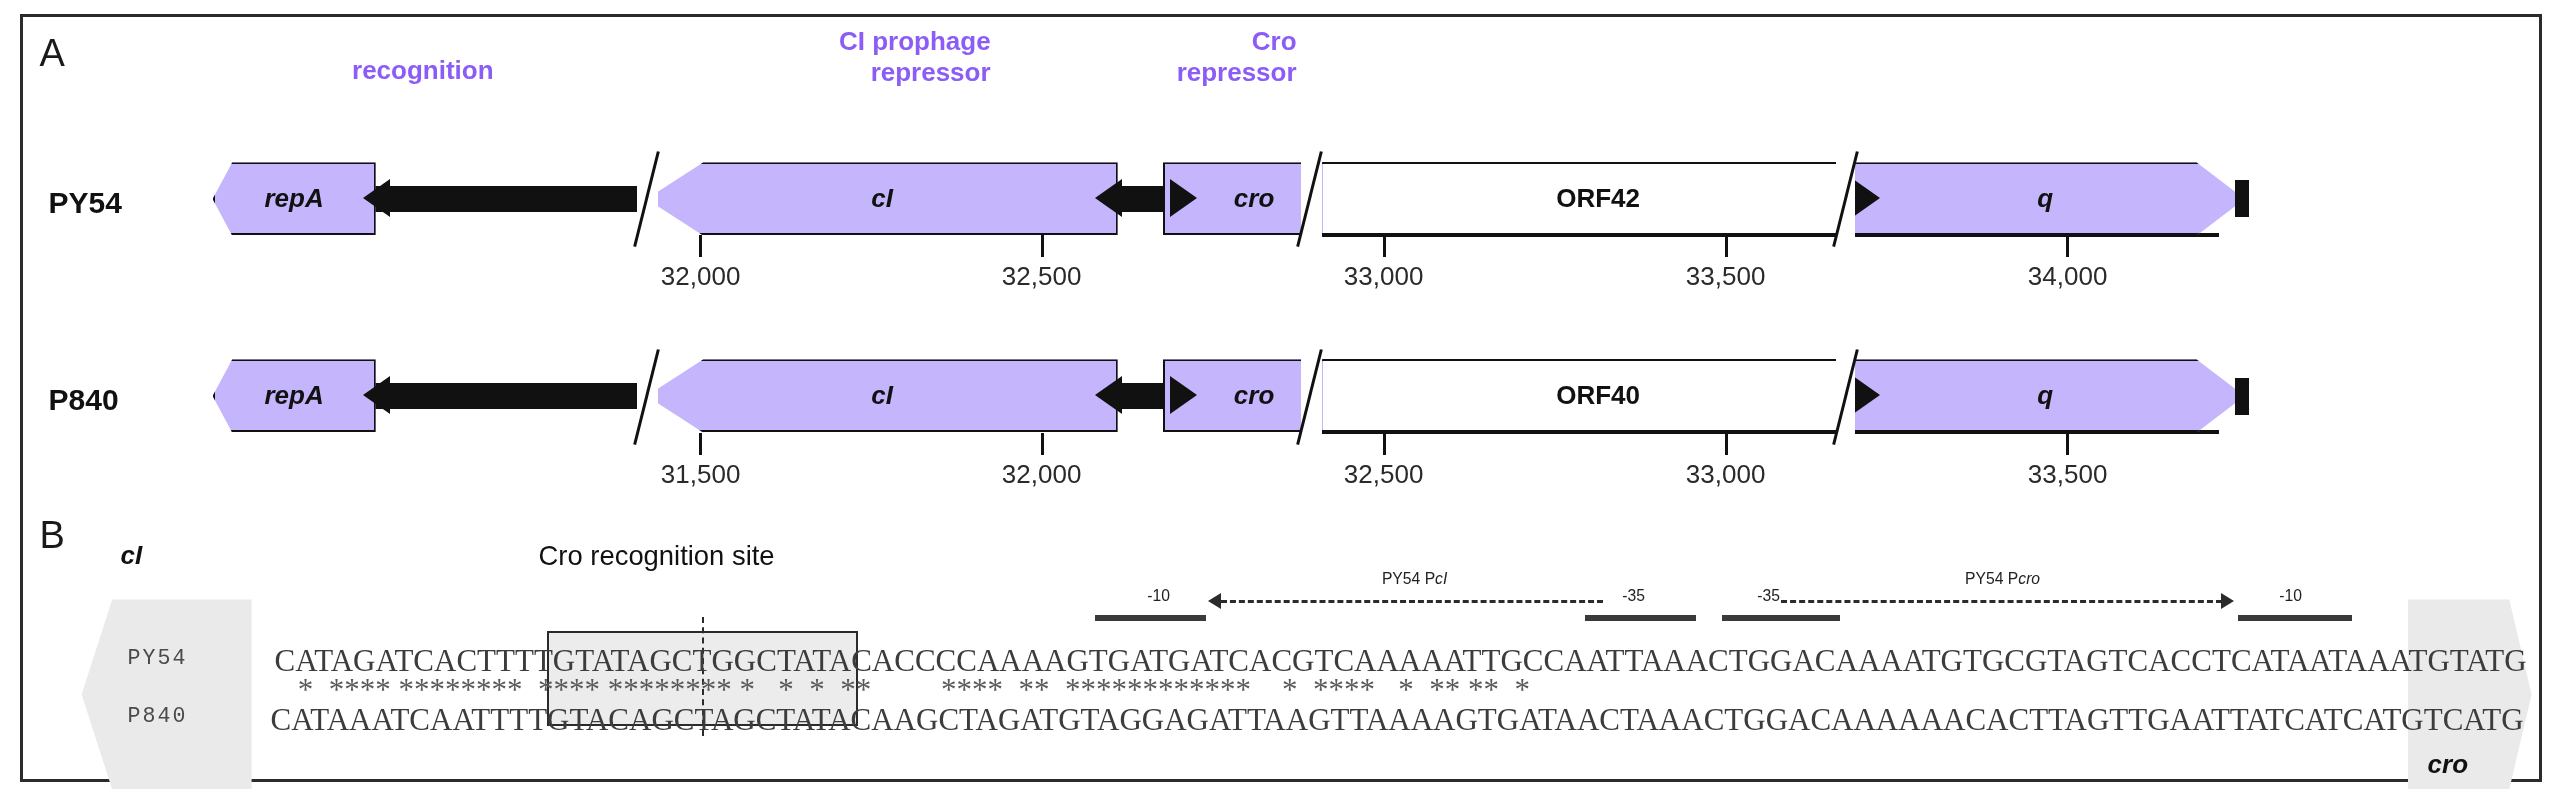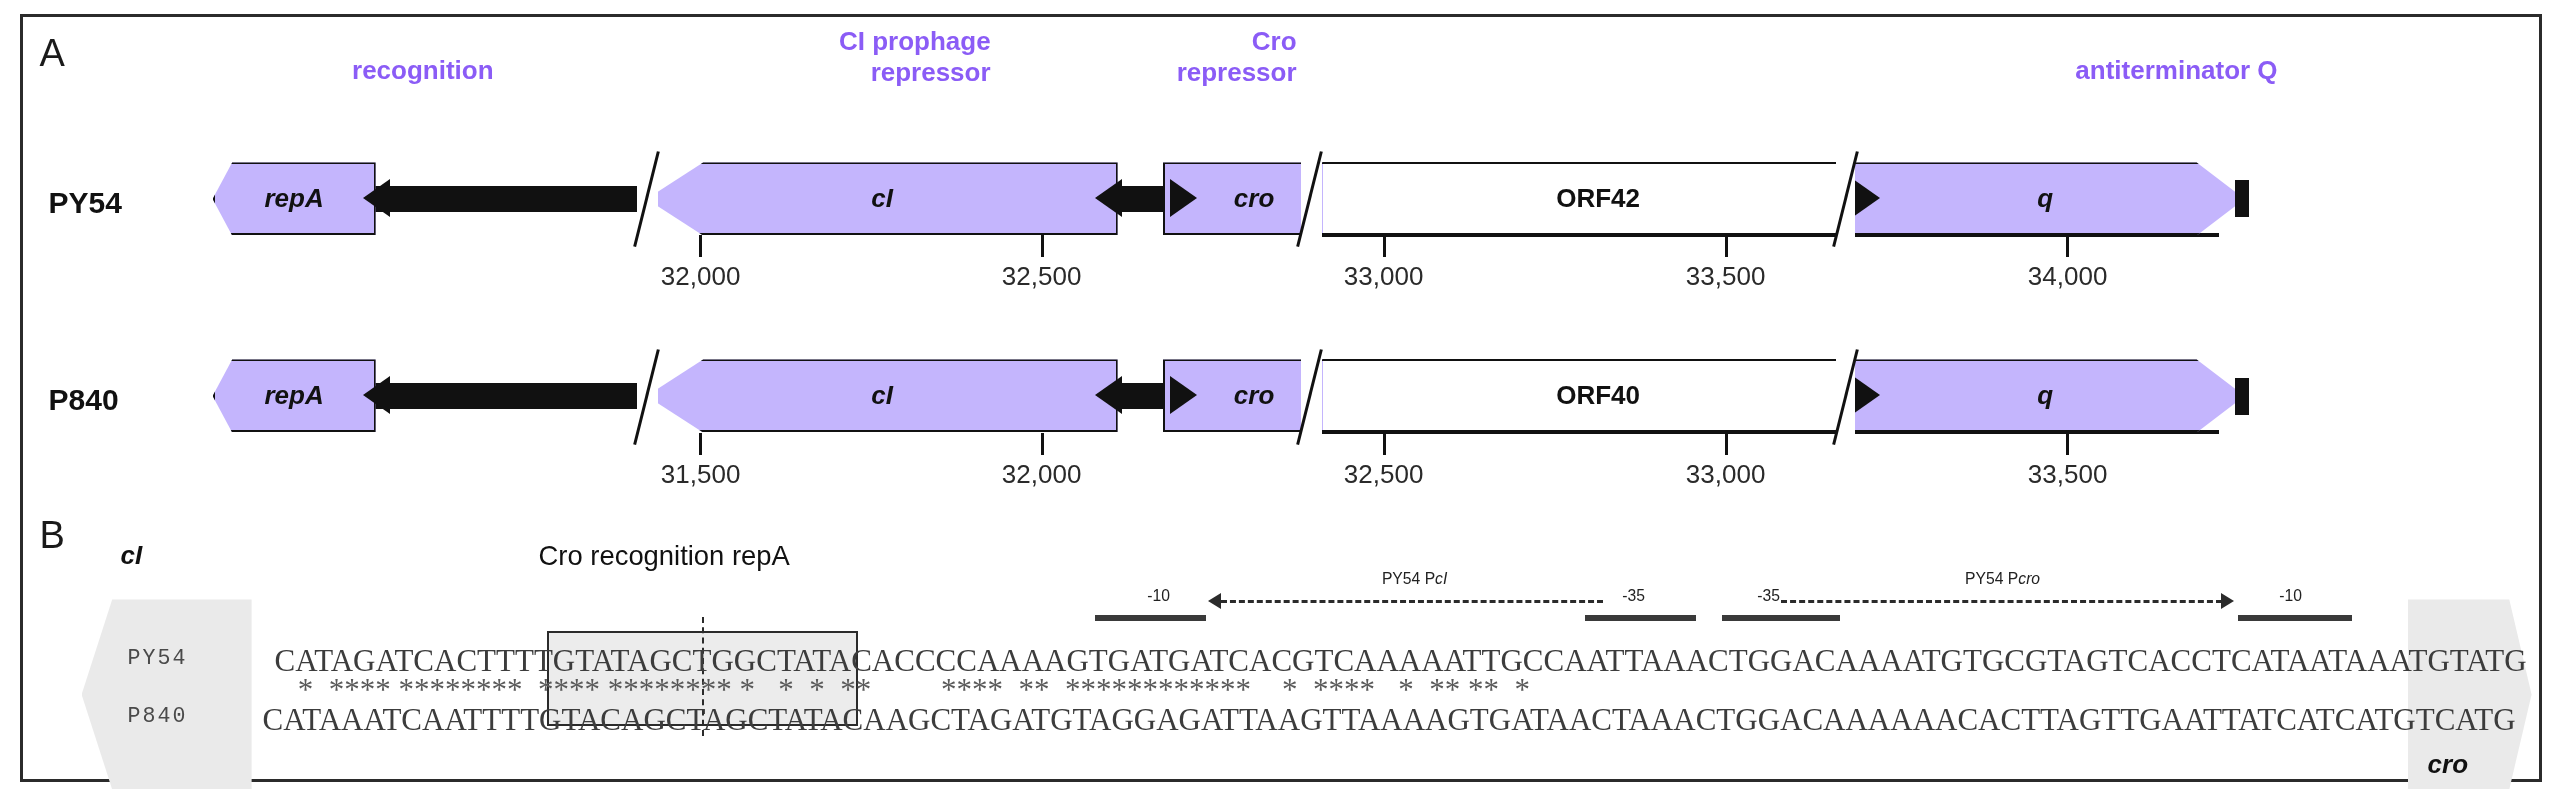--- a/index.html
+++ b/index.html
@@ -133,21 +133,20 @@
 <div class="figure-frame">
 
   <div class="panel-letter" style="left:17px; top:14.4px;">A</div>
 
   <div class="grp-label" style="left:255px; top:38px; width:216px;">recognition</div>
 
   <div class="grp-label" style="left:680px; top:9.1px; width:288px;">CI prophage<br>repressor</div>
 
   <div class="grp-label" style="left:1052px; top:9.1px; width:222px;">Cro<br>repressor</div>
 
-  <div class="grp-label" style="left:1758px; top:38px; width:497px;">antiterminator Q</div>
 
   <div class="strain-label" style="left:26px; top:169px;">PY54</div>
 
   <div class="map-row">
 
     <div class="backbone" style="left:346px; top:169px; width:274px; height:26px;"></div>
 
     <div class="backbone" style="left:1059px; top:169px; width:91px; height:26px;"></div>
 
     <div class="bb-thin" style="left:1281px; top:145px; width:549px;"></div>
@@ -258,21 +257,21 @@
   </div>
 
   <div class="panel-letter" style="left:17px; top:497px;">B</div>
 
   <div class="gene-ghost ghost-left" style="left:59px; top:582px; width:170px; height:190px;"></div>
   <div class="ghost-label" style="left:98px; top:523px;">cI</div>
 
   <div class="gene-ghost ghost-right" style="left:2385px; top:582px; width:124px; height:190px;"></div>
   <div class="ghost-label" style="left:2405px; top:732px;">cro</div>
 
-  <div class="cro-title" style="left:516px; top:523px;">Cro recognition repA</div>
+  <div class="cro-title" style="left:516px; top:523px;">Cro recognition site</div>
   <div class="cro-box" style="left: 524px; top: 614px; width: 311px; height: 95px;"></div>
   <div class="cro-dash" style="left: 679px; top: 600px; height: 119px;"></div>
 
   <div>
     <div class="prom-bar" style="left:1072px; top:598px; width:111px;"></div>
     <div class="prom-txt" style="left:1136px; top:570px;">-10</div>
 
     <div class="prom-ah l" style="left:1185px; top:576px;"></div>
     <div class="prom-dash" style="left:1198px; top:583px; width:382px;"></div>
     <div class="prom-name" style="left:1392px; top:553px;">PY54 P<i>cI</i></div>
@@ -293,17 +292,17 @@
     <div class="prom-txt" style="left:2268px; top:570px;">-10</div>
   </div>
 
   <div class="seq-block">
     <div class="seq-name" style="left:105px; top:629px;">PY54</div>
     <div class="seq-line" id="row-py54" style="left: 252px; top: 626px; width: 2137px; font-size: 31px; letter-spacing: 0px; transform-origin: left top; transform: scaleX(1);">CATAGATCACTTTTGTATAGCTGGCTATACACCCCAAAAGTGATGATCACGTCAAAAATTGCCAATTAAACTGGACAAAATGTGCGTAGTCACCTCATAATAAATGTATG</div>
 
     <div class="seq-stars" id="row-stars" style="left: 252px; top: 655px; width: 2137px; font-size: 31px; letter-spacing: 0px; transform-origin: left top; transform: scaleX(1);">   *  **** ********  **** ******** *   *  *  **         ****  **  ************    *  ****   *  ** **  *       </div>
 
     <div class="seq-name" style="left:105px; top:687px;">P840</div>
-    <div class="seq-line" id="row-p840" style="left: 240px; top: 685px; width: 2137px; font-size: 31px; letter-spacing: 0px; transform-origin: left top; transform: scaleX(1);">CATAAATCAATTTTGTACAGCTAGCTATACAAGCTAGATGTAGGAGATTAAGTTAAAAGTGATAACTAAACTGGACAAAAAACACTTAGTTGAATTATCATCATGTCATG</div>
+    <div class="seq-line" id="row-p840" style="left: 248px; top: 685px; width: 2137px; font-size: 31px; letter-spacing: 0px; transform-origin: left top; transform: scaleX(1);">CATAAATCAATTTTGTACAGCTAGCTATACAAGCTAGATGTAGGAGATTAAGTTAAAAGTGATAACTAAACTGGACAAAAAACACTTAGTTGAATTATCATCATGTCATG</div>
   </div>
 
 </div>
 
 
 </body></html>

